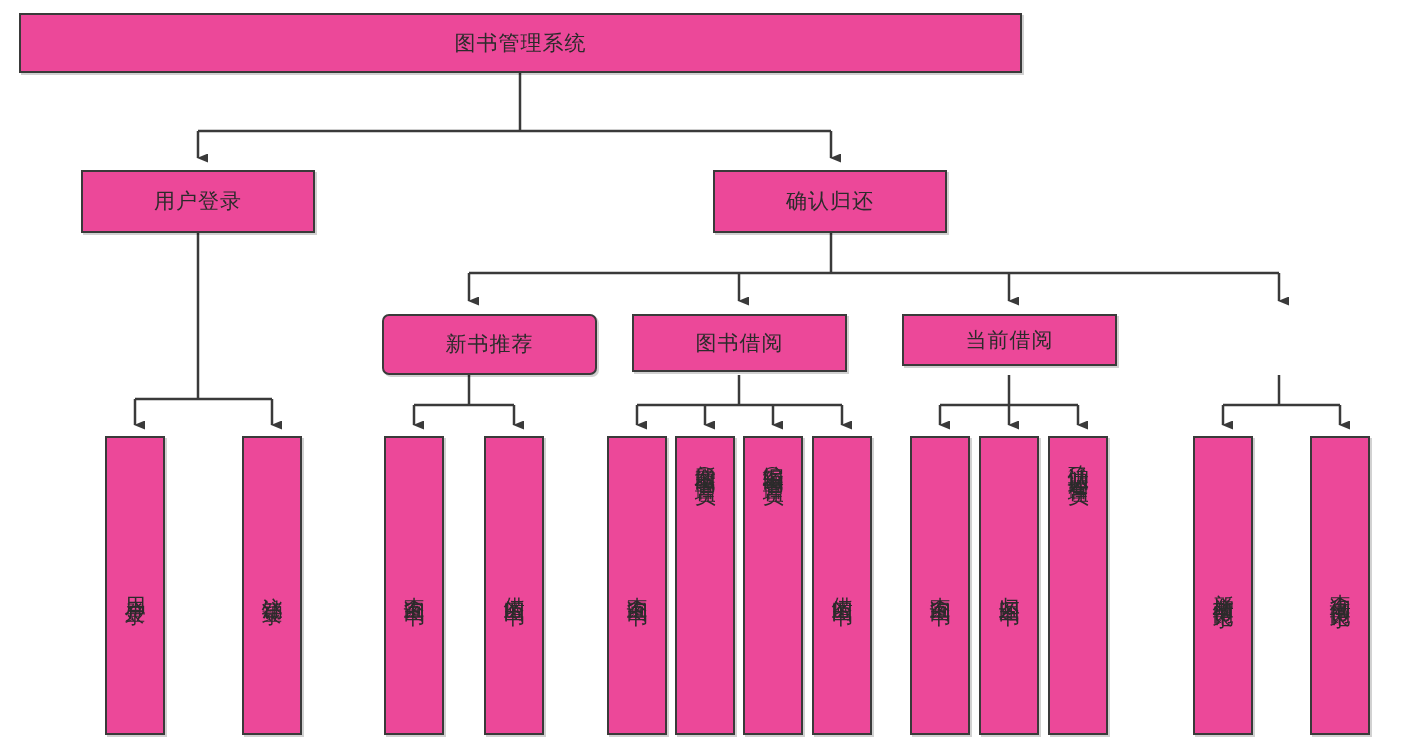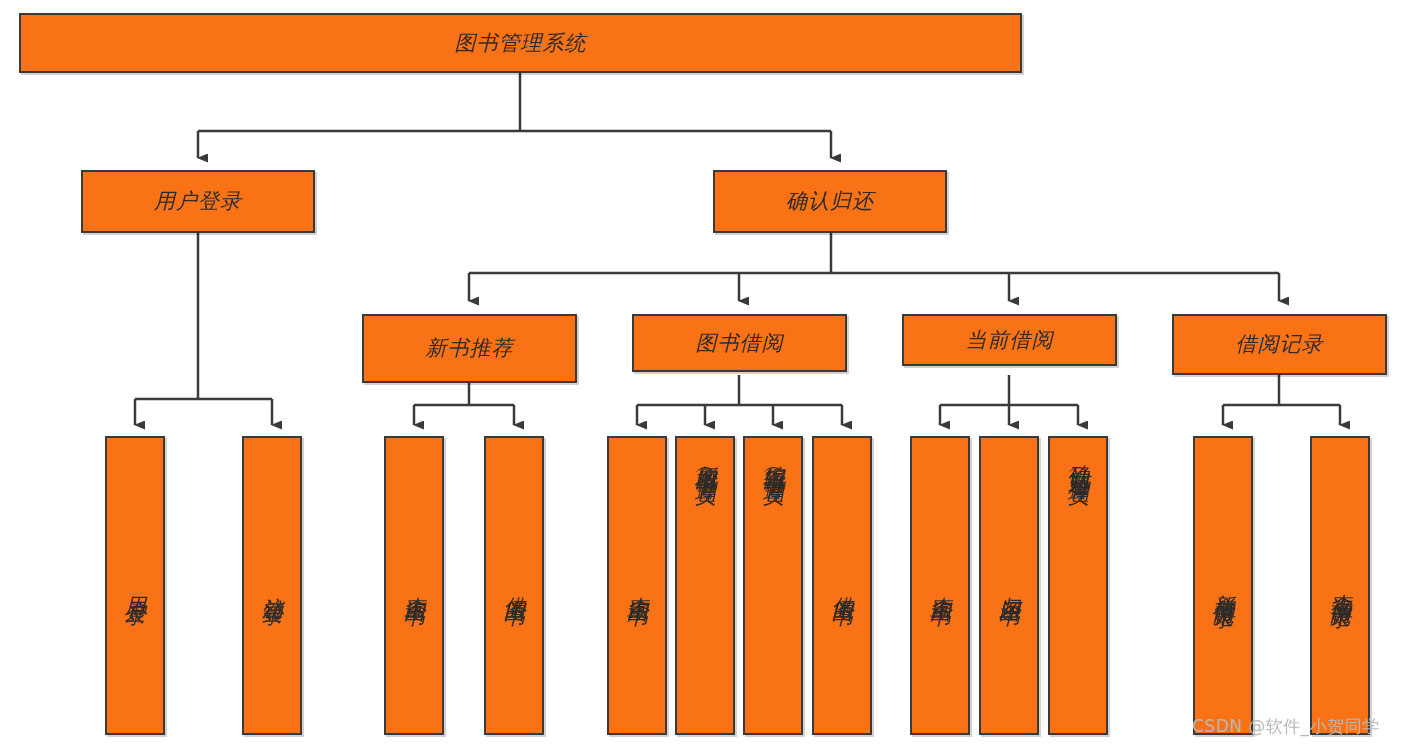--- a/index.html
+++ b/index.html
@@ -20,28 +20,27 @@
   svg#edges {
     position: absolute;
     left: 0;
     top: 0;
     width: 1405px;
     height: 747px;
   }
   .node {
     position: absolute;
     box-sizing: border-box;
-    background: #f97316;
+    background: #ec4899;
     border: 2px solid #3a3a3a;
     display: flex;
     align-items: center;
     justify-content: center;
     z-index: 3;
     box-shadow: 2px 2px 0 rgba(0,0,0,0.18);
-    font-style: italic;
   }
   .node-label {
     color: #2b2b2b;
     font-size: 21px;
     letter-spacing: 1px;
     line-height: 1.25;
     white-space: nowrap;
   }
   .node.vertical {
     align-items: flex-start;
@@ -129,35 +128,32 @@
   </div>
 
   <div class="node" style="left:81px; top:170px; width:234px; height:63px;">
     <span class="node-label">用户登录</span>
   </div>
 
   <div class="node" style="left:713px; top:170px; width:234px; height:63px;">
     <span class="node-label">确认归还</span>
   </div>
 
-  <div class="node" style="left:362px; top:314px; width:215px; height:69px;">
+  <div class="node" style="left:382px; top:314px; width:215px; height:61px;border-radius:7px;">
     <span class="node-label">新书推荐</span>
   </div>
 
   <div class="node" style="left:632px; top:314px; width:215px; height:58px;">
     <span class="node-label">图书借阅</span>
   </div>
 
   <div class="node" style="left:902px; top:314px; width:215px; height:52px;">
     <span class="node-label">当前借阅</span>
   </div>
 
-  <div class="node" style="left:1172px; top:314px; width:215px; height:61px;">
-    <span class="node-label">借阅记录</span>
-  </div>
 
   <div class="node vertical v-center" style="left:105px; top:436px; width:60px; height:299px;">
     <span class="node-label">用户登录</span>
   </div>
 
   <div class="node vertical v-center" style="left:242px; top:436px; width:60px; height:299px;">
     <span class="node-label">注销登录</span>
   </div>
 
   <div class="node vertical v-center" style="left:384px; top:436px; width:60px; height:299px;">
@@ -197,15 +193,14 @@
   </div>
 
   <div class="node vertical v-center" style="left:1193px; top:436px; width:60px; height:299px;">
     <span class="node-label">新增借阅记录</span>
   </div>
 
   <div class="node vertical v-center" style="left:1310px; top:436px; width:60px; height:299px;">
     <span class="node-label">查询借阅记录</span>
   </div>
 
-  <div class="watermark" style="left:1192px; top:715px;">CSDN @软件_小贺同学</div>
 
 </div>
 
 </body></html>

